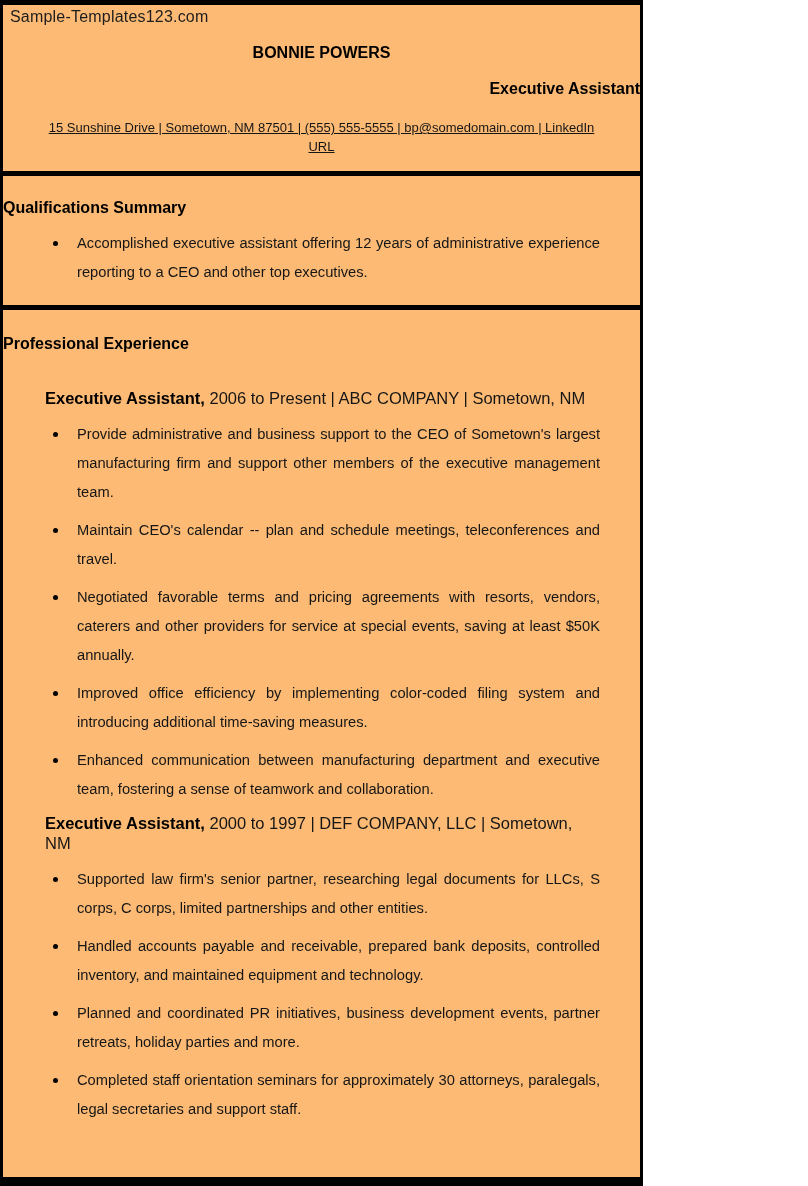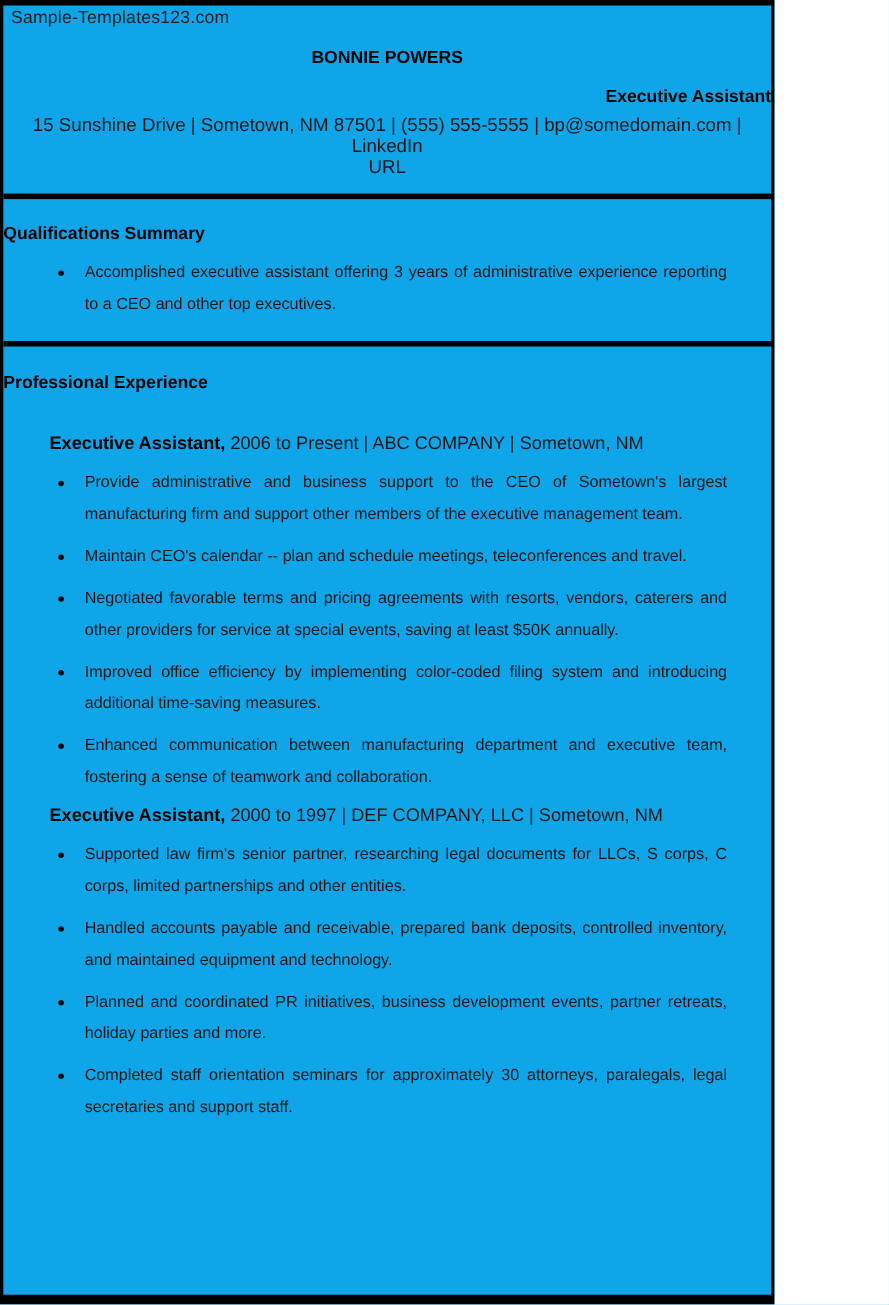--- a/index.html
+++ b/index.html
@@ -2,24 +2,24 @@
 <html><head>
 <meta charset="utf-8">
 <style>
   html, body {
     margin: 0;
     padding: 0;
     background: #ffffff;
   }
   .page {
     position: relative;
-    width: 704px;
+    width: 643px;
     height: 1186px;
     box-sizing: border-box;
-    background: #0ea5e9;
+    background: #fdba74;
     border: solid #000000;
     border-width: 5px 3px 9px 3px;
     font-family: "Liberation Sans", sans-serif;
     color: #161616;
     overflow: hidden;
   }
   .watermark {
     font-size: 16px;
     line-height: 19px;
     padding: 2px 0 0 7px;
@@ -37,23 +37,24 @@
   .hdr-title {
     text-align: right;
     font-weight: bold;
     font-size: 16px;
     line-height: 19px;
     margin-top: 17px;
     color: #000000;
   }
   .contact {
     text-align: center;
-    font-size: 17px;
+    font-size: 13px;
     line-height: 19px;
-    margin-top: 6px;
+    margin-top: 20px;
+    text-decoration: underline;
   }
   .rule {
     height: 5px;
     background: #000000;
     width: 722px;
     margin: 15px auto 0 auto;
   }
   .rule.second {
     margin-top: 18px;
   }
@@ -121,21 +122,21 @@
       <div>URL</div>
     </div>
   </header>
 
   <div class="rule"></div>
 
   <h2 class="section">Qualifications Summary</h2>
 
   <div class="content">
     <ul class="bullets">
-      <li>Accomplished executive assistant offering 3 years of administrative experience reporting to a CEO and other top executives.</li>
+      <li>Accomplished executive assistant offering 12 years of administrative experience reporting to a CEO and other top executives.</li>
     </ul>
   </div>
 
   <div class="rule second"></div>
 
   <h2 class="section exp">Professional Experience</h2>
 
   <div class="content">
 
     <p class="job"><span class="job-title">Executive Assistant,</span><span> 2006 to Present | ABC COMPANY | Sometown, NM</span></p>

